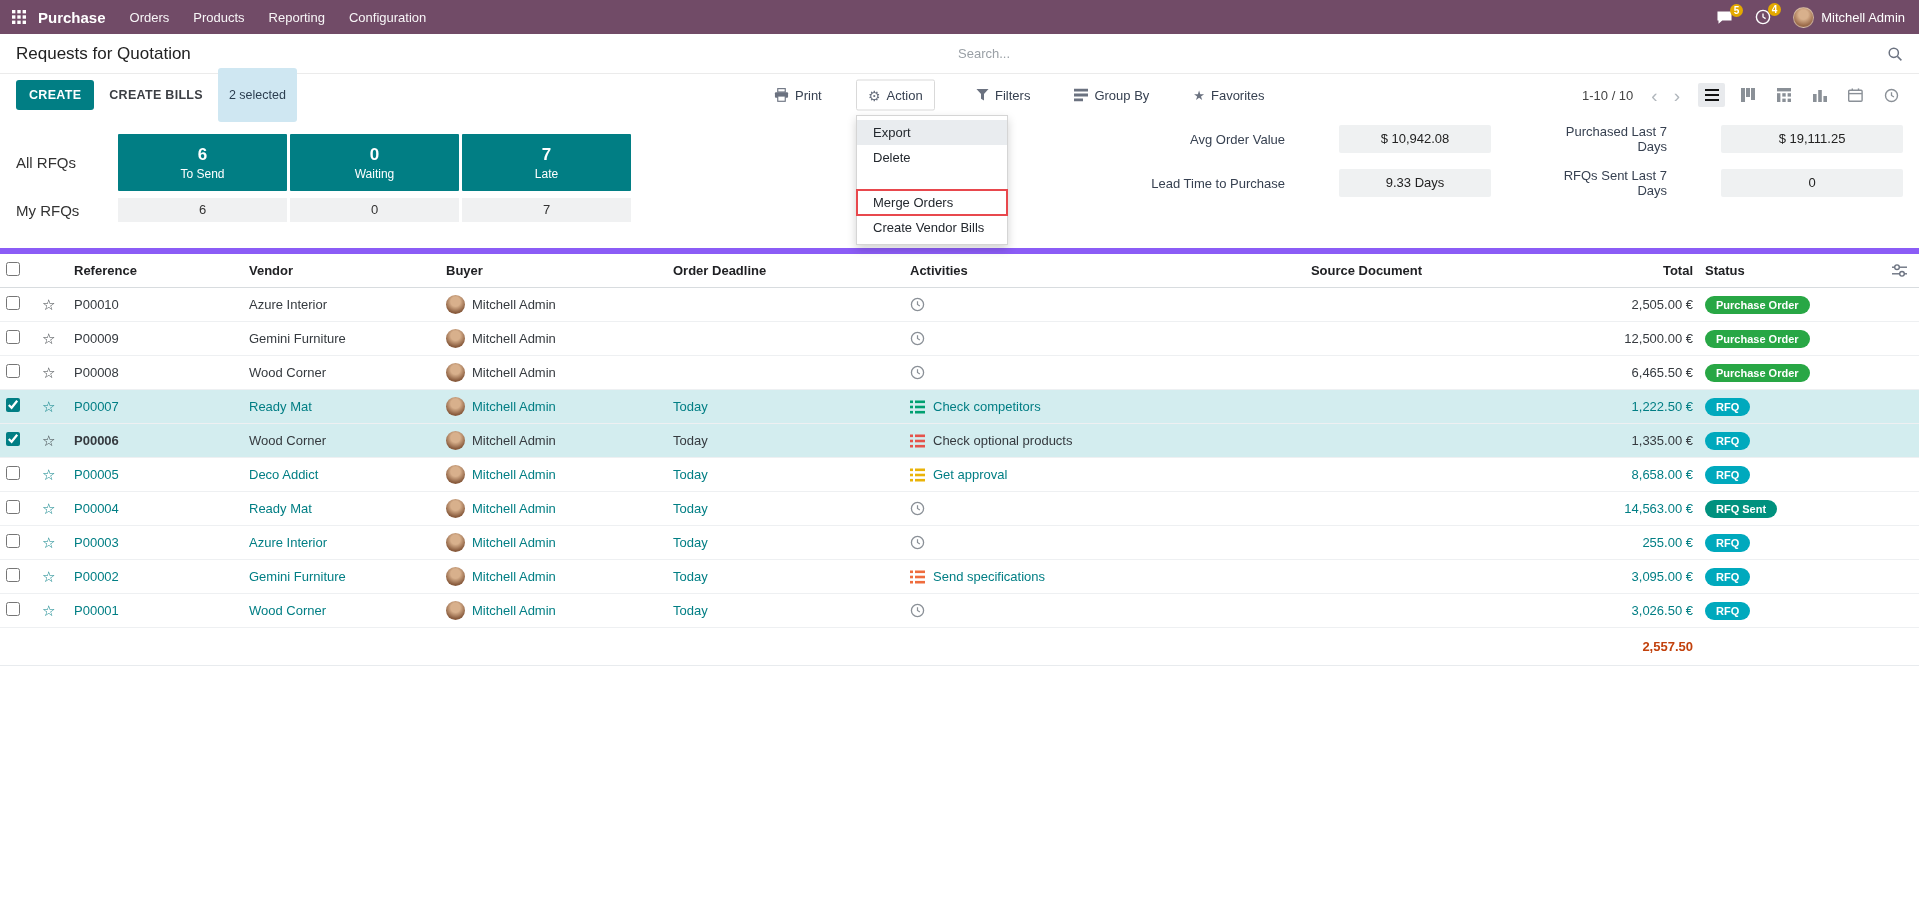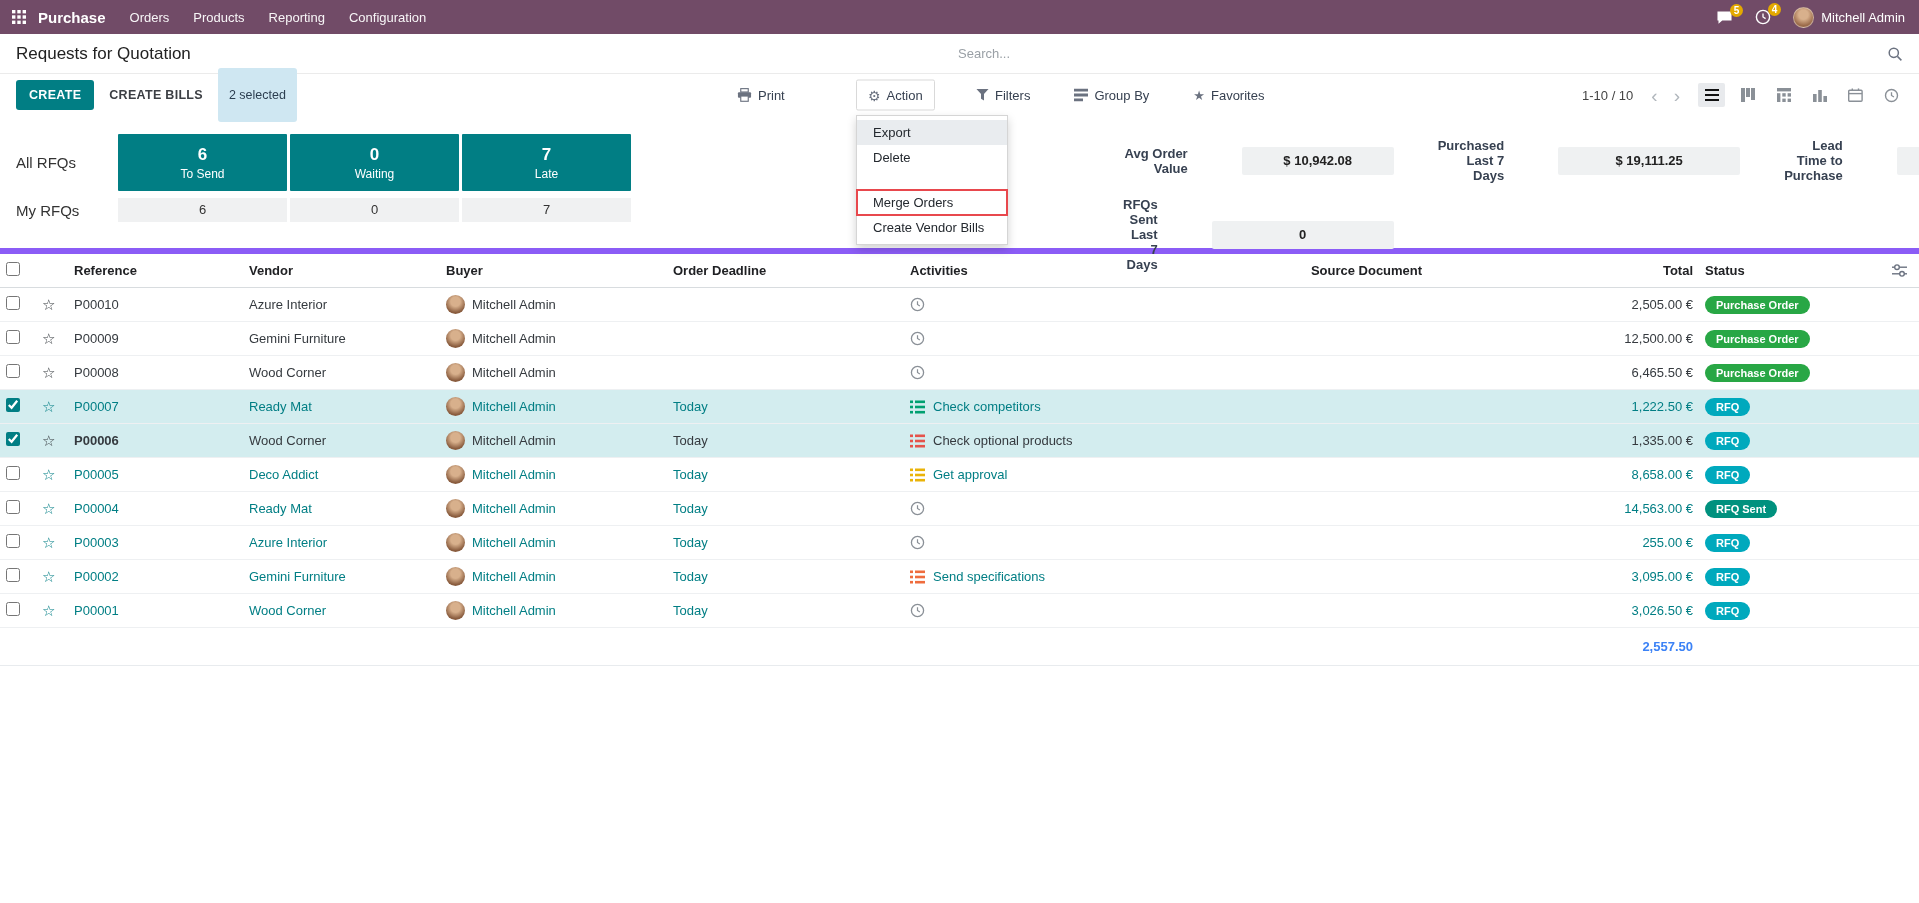--- a/index.html
+++ b/index.html
@@ -25,21 +25,21 @@
   .search-input { flex:1; border:none; outline:none; font-size:13px; color:#333; background:transparent; }
   .search-input::placeholder { color:#9aa0a6; }
   .search-glass { display:flex; cursor:pointer; }
 
   
   .control-row { position:relative; height:42px; }
   .cp-left { position:absolute; left:16px; top:50%; transform:translateY(-50%); display:flex; align-items:center; gap:15px; }
   .btn-primary { background:var(--primary); color:#fff; font-size:12.5px; font-weight:700; padding:8px 13px; border:none; border-radius:3px; letter-spacing:.3px; cursor:pointer; }
   .btn-flat { background:none; border:none; font-size:12.5px; font-weight:700; color:#3c3f44; letter-spacing:.3px; cursor:pointer; }
   .selected-badge { background:#cfe7f2; color:#2c3e50; font-size:12.5px; padding:20px 11px; border-radius:3px; }
-  .cp-print { position:absolute; left:726px; top:50%; transform:translateY(-50%); }
+  .cp-print { position:absolute; left:763px; top:50%; transform:translateY(-50%); }
   .cp-action { position:absolute; left:856px; top:50%; transform:translateY(-50%); }
   .tool-btn { display:flex; align-items:center; gap:6px; font-size:13px; color:#374151; background:none; border:none; cursor:pointer; padding:7px 11px; }
   .tool-btn.open { background:#fff; border:1px solid #d9d9d9; border-radius:2px; }
   .gear-glyph { font-size:14px; color:#6b7280; line-height:1; }
   .cp-filters { position:absolute; left:965px; top:50%; transform:translateY(-50%); display:flex; align-items:flex-start; gap:22px; }
   .star-glyph { color:#6b7280; font-size:13px; }
   .cp-right { position:absolute; right:14px; top:50%; transform:translateY(-50%); display:flex; align-items:center; gap:18px; }
   .pager { font-size:13px; color:#444; }
   .pager-nav { display:flex; gap:16px; font-size:19px; color:#b0b6bc; }
   .pager-nav span { cursor:pointer; line-height:1; }
@@ -56,21 +56,21 @@
   
   .dashboard { position:relative; height:118px; padding:18px 16px 0; }
   .dash-row { display:flex; align-items:center; }
   .dash-row.my { margin-top:7px; }
   .dash-label { width:102px; font-size:15px; color:#333; cursor:pointer; }
   .kpi-boxes { display:flex; gap:3px; }
   .kpi { width:169px; height:57px; background:var(--primary); color:#fff; display:flex; flex-direction:column; align-items:center; justify-content:center; gap:2px; cursor:pointer; border-radius:1px; }
   .kpi-value { font-size:17px; font-weight:700; }
   .kpi-label { font-size:12px; }
   .kpi-small { width:169px; height:24px; line-height:24px; text-align:center; background:#f0f1f2; font-size:13px; color:#333; cursor:pointer; }
-  .dash-stats { position:absolute; right:16px; top:22px; width:780px; display:grid; grid-template-columns:1fr 1fr 1fr; column-gap:44px; row-gap:14px;font-weight:bold; }
+  .dash-stats { position:absolute; right:16px; top:8px; width:780px; display:grid; grid-template-columns:1fr 1fr; column-gap:44px; row-gap:14px; }
   .stat { display:flex; align-items:center; }
   .stat-label { flex:1; text-align:right; font-size:13px; color:#374151; margin-right:14px; }
   .stat-value { height:28px; line-height:28px; text-align:center; background:#eff1f2; font-size:13px; color:#222; border-radius:2px;margin-left:40px; }
   .stat:nth-child(odd) .stat-value { width:152px; }
   .stat:nth-child(even) .stat-value { width:182px; }
 
   
   .table { margin-top:14px; }
   .tgrid { display:grid; grid-template-columns:36px 32px 175px 197px 227px 237px 300px 1fr 170px 180px 40px; align-items:center; }
   .thead { height:40px; border-top:6px solid #8b5cf6; border-bottom:1px solid #d8dcdf; }
@@ -83,21 +83,21 @@
   .trow.accent { color:var(--primary); }
   .trow.selected { background:var(--selected-row-bg); }
   .star { color:#b9bfc6; font-size:15px; line-height:1; }
   input[type=checkbox] { width:14px; height:14px; accent-color:var(--primary); cursor:pointer; }
   .buyer-cell { display:flex; align-items:center; gap:7px; }
   .avatar { width:19px; height:19px; border-radius:50%; flex:none; background:radial-gradient(circle at 50% 35%, #d8b08c 0 30%, #8a5d3f 70%); }
   .activity-cell { display:flex; align-items:center; gap:8px; }
   .act-icon { display:flex; }
   .badge-status { display:inline-block; color:#fff; font-size:11px; font-weight:700; padding:3px 11px; border-radius:10px; }
   .tfoot { height:38px; border-bottom:1px solid #e8ebee; }
-  .tfoot .c { font-weight:700; color:#3b82f6; }
+  .tfoot .c { font-weight:700; color:#c2410c; }
   .gear-col { display:flex; justify-content:center; cursor:pointer; }
 </style>
 </head>
 <body>
 
 <div class="page">
 
   <nav class="navbar">
     <span class="apps">
       <svg width="14" height="14" viewBox="0 0 14 14" fill="#fff">

